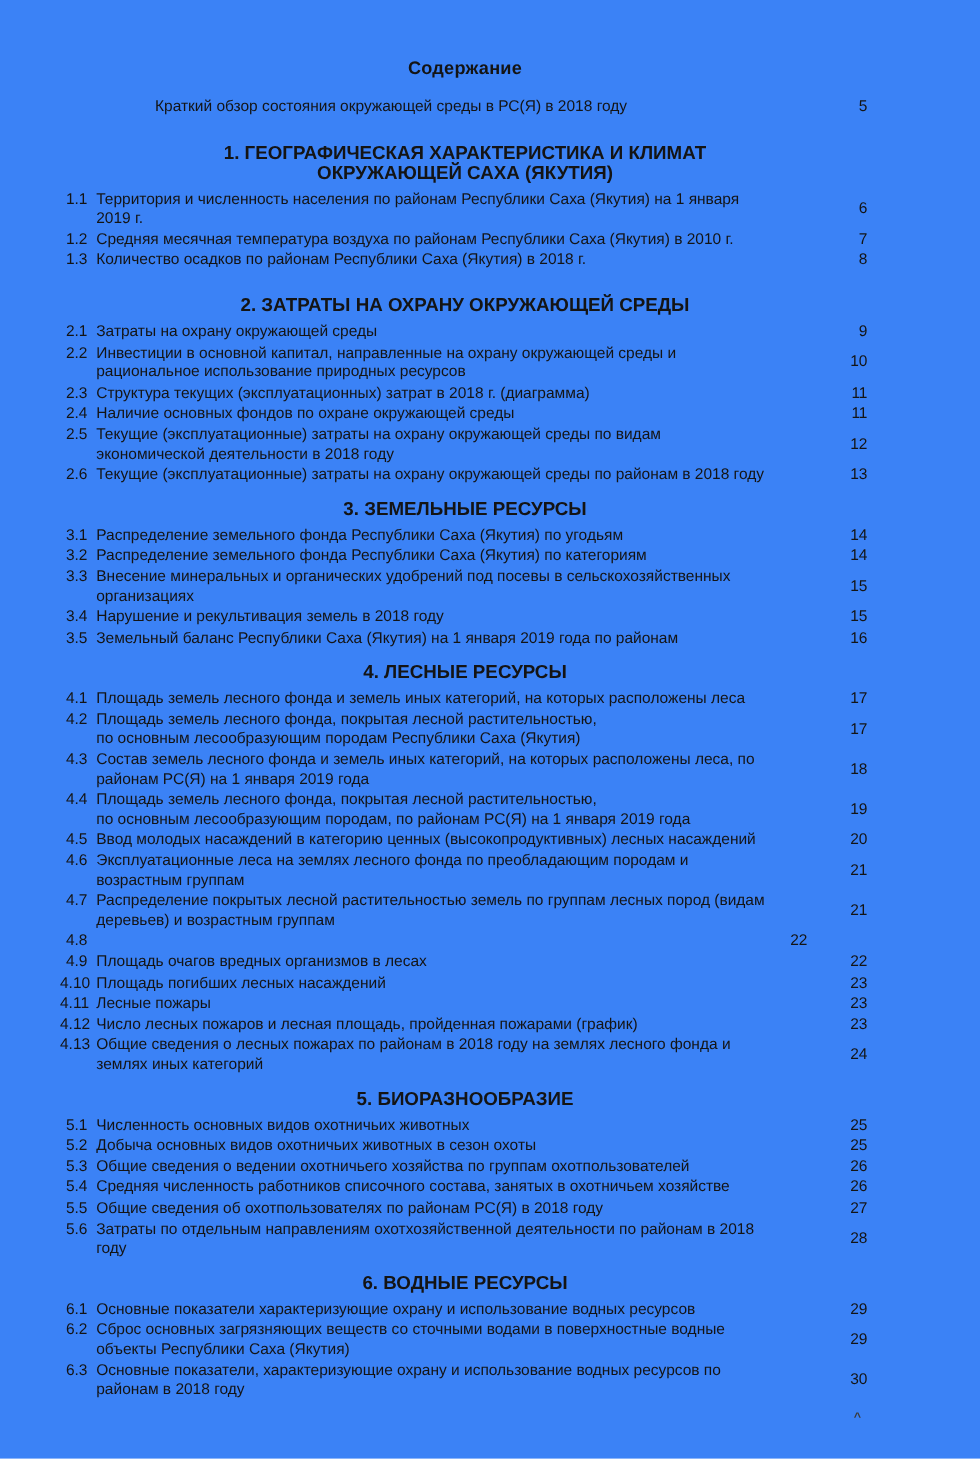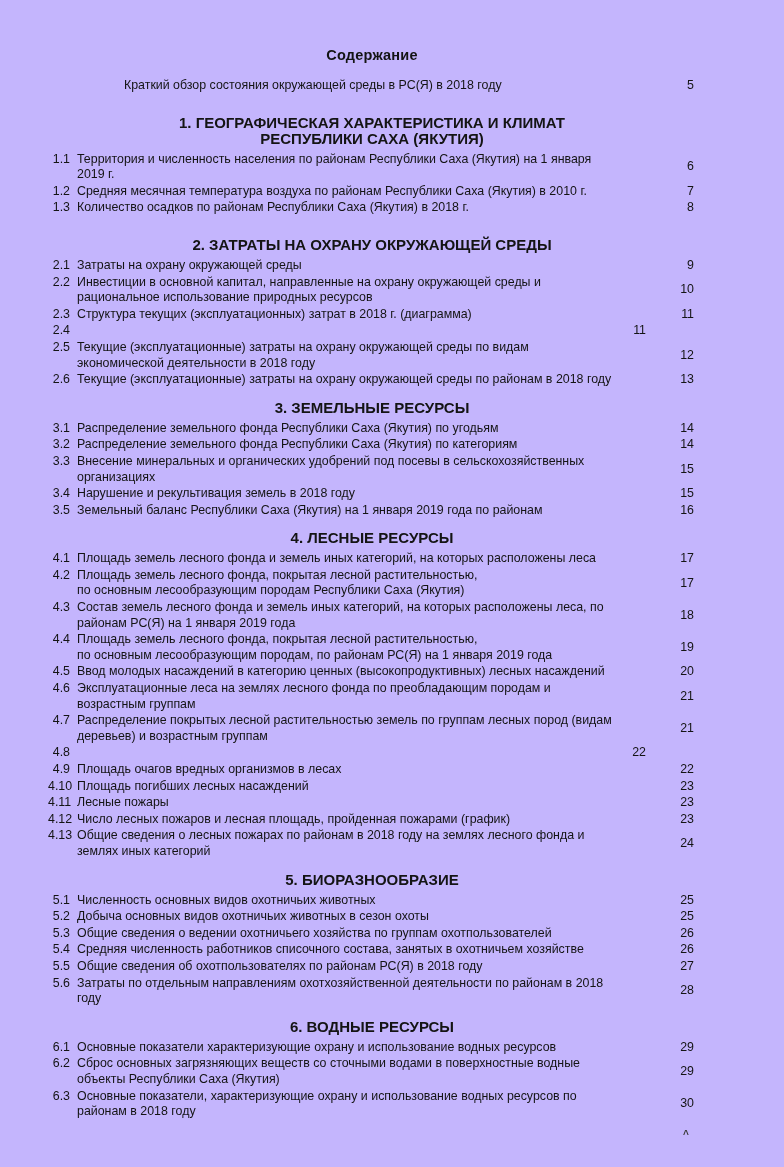--- a/index.html
+++ b/index.html
@@ -11,21 +11,21 @@
     overflow: hidden;
     font-family: "Liberation Sans", "DejaVu Sans", sans-serif;
     color: #141414;
   }
   .sheet {
     position: relative;
     box-sizing: border-box;
     width: 784px;
     height: 1167px;
     padding: 46px 88px 0 48px;
-    background: #c4b5fd;
+    background: #3b82f6;
   }
   .doc-title {
     font-size: 14.5px;
     font-weight: 700;
     text-align: center;
     margin: 0 0 14px 0;
     line-height: 18px;
     letter-spacing: 0.2px;
   }
   .sec-heading {
@@ -70,21 +70,21 @@
 <div class="sheet">
   <h1 class="doc-title">Содержание</h1>
   <div id="toc-sections">
       <div class="row intro">
         <span class="num"></span>
         <span class="txt">Краткий обзор состояния окружающей среды в РС(Я) в 2018 году</span>
         <span class="pg">5</span>
       </div>
       <div class="sec-heading" data-idx="1">
         <div>1. ГЕОГРАФИЧЕСКАЯ ХАРАКТЕРИСТИКА И КЛИМАТ</div>
-        <div>РЕСПУБЛИКИ САХА (ЯКУТИЯ)</div>
+        <div>ОКРУЖАЮЩЕЙ САХА (ЯКУТИЯ)</div>
       </div>
       <div class="row">
         <span class="num">1.1</span>
         <span class="txt">Территория и численность населения по  районам Республики Саха (Якутия)  на 1 января<br>2019 г.</span>
         <span class="pg">6</span>
       </div>
       <div class="row">
         <span class="num">1.2</span>
         <span class="txt">Средняя месячная температура воздуха по  районам Республики Саха (Якутия) в 2010 г.</span>
         <span class="pg">7</span>
@@ -107,20 +107,21 @@
         <span class="txt">Инвестиции в основной капитал, направленные на охрану окружающей среды и<br>рациональное использование природных ресурсов</span>
         <span class="pg">10</span>
       </div>
       <div class="row">
         <span class="num">2.3</span>
         <span class="txt">Структура текущих (эксплуатационных) затрат  в 2018 г. (диаграмма)</span>
         <span class="pg">11</span>
       </div>
       <div class="row">
         <span class="num">2.4</span>
+        <span class="txt">Наличие основных фондов по охране окружающей среды</span>
         <span class="pg">11</span>
       </div>
       <div class="row">
         <span class="num">2.5</span>
         <span class="txt">Текущие (эксплуатационные) затраты на охрану окружающей среды по видам<br>экономической деятельности в 2018 году</span>
         <span class="pg">12</span>
       </div>
       <div class="row">
         <span class="num">2.6</span>
         <span class="txt">Текущие (эксплуатационные) затраты на охрану окружающей среды по районам в 2018 году</span>

